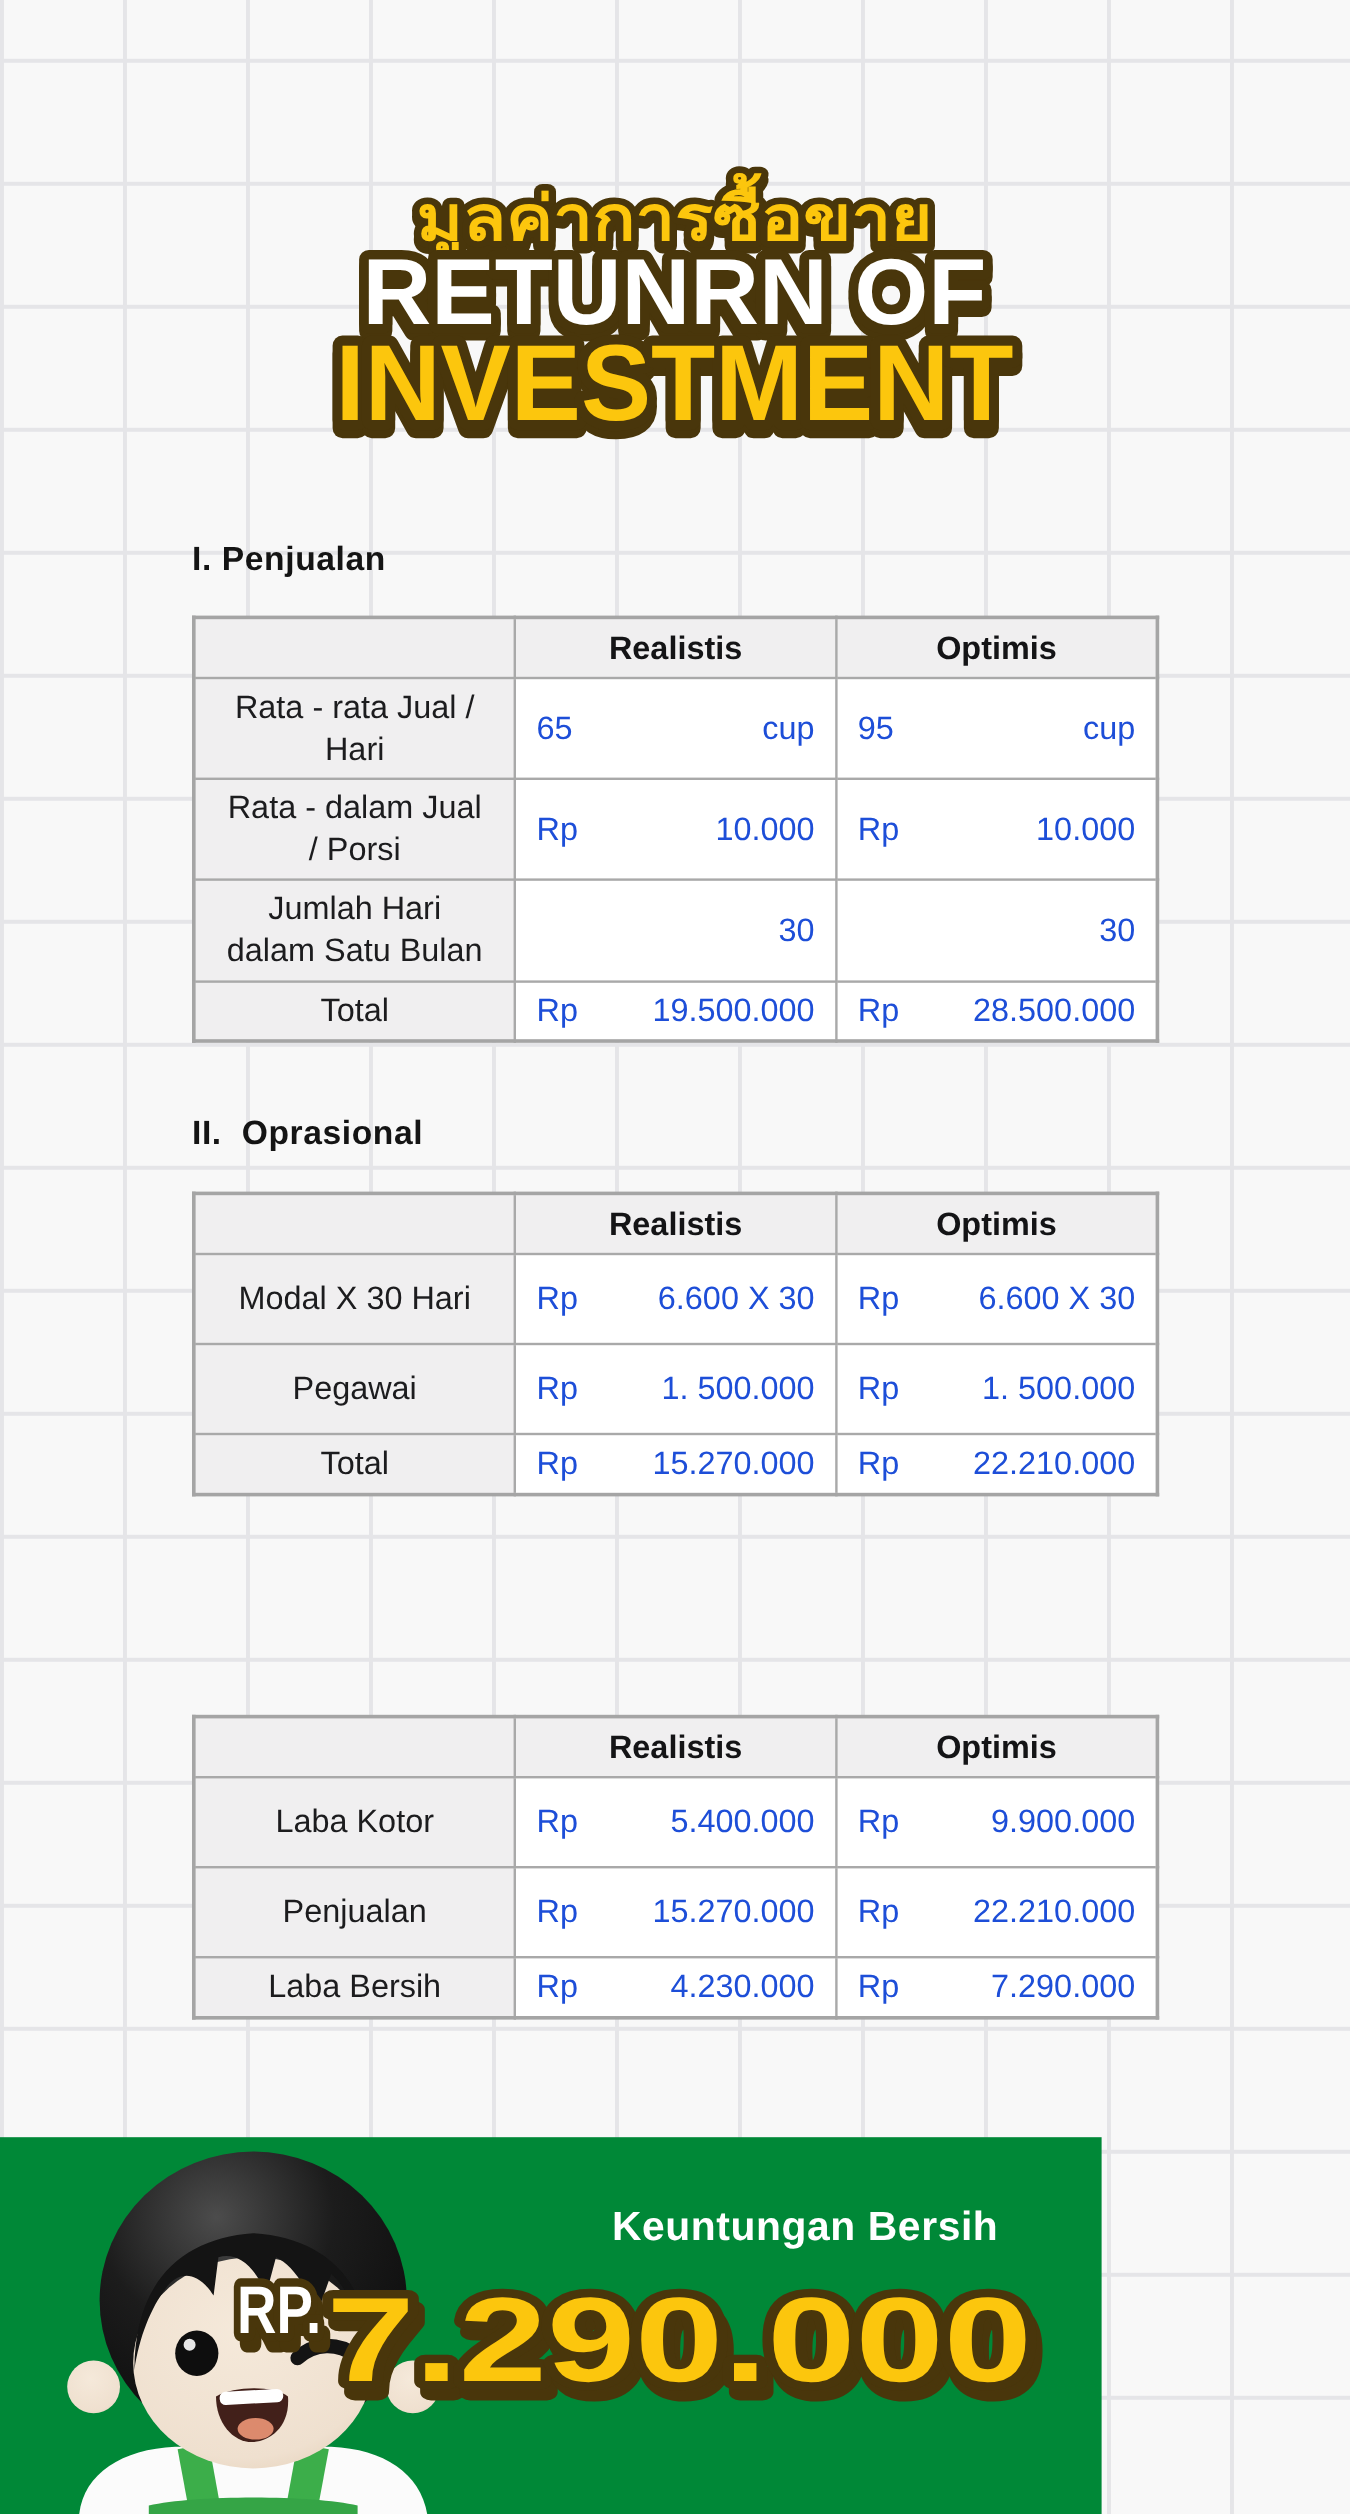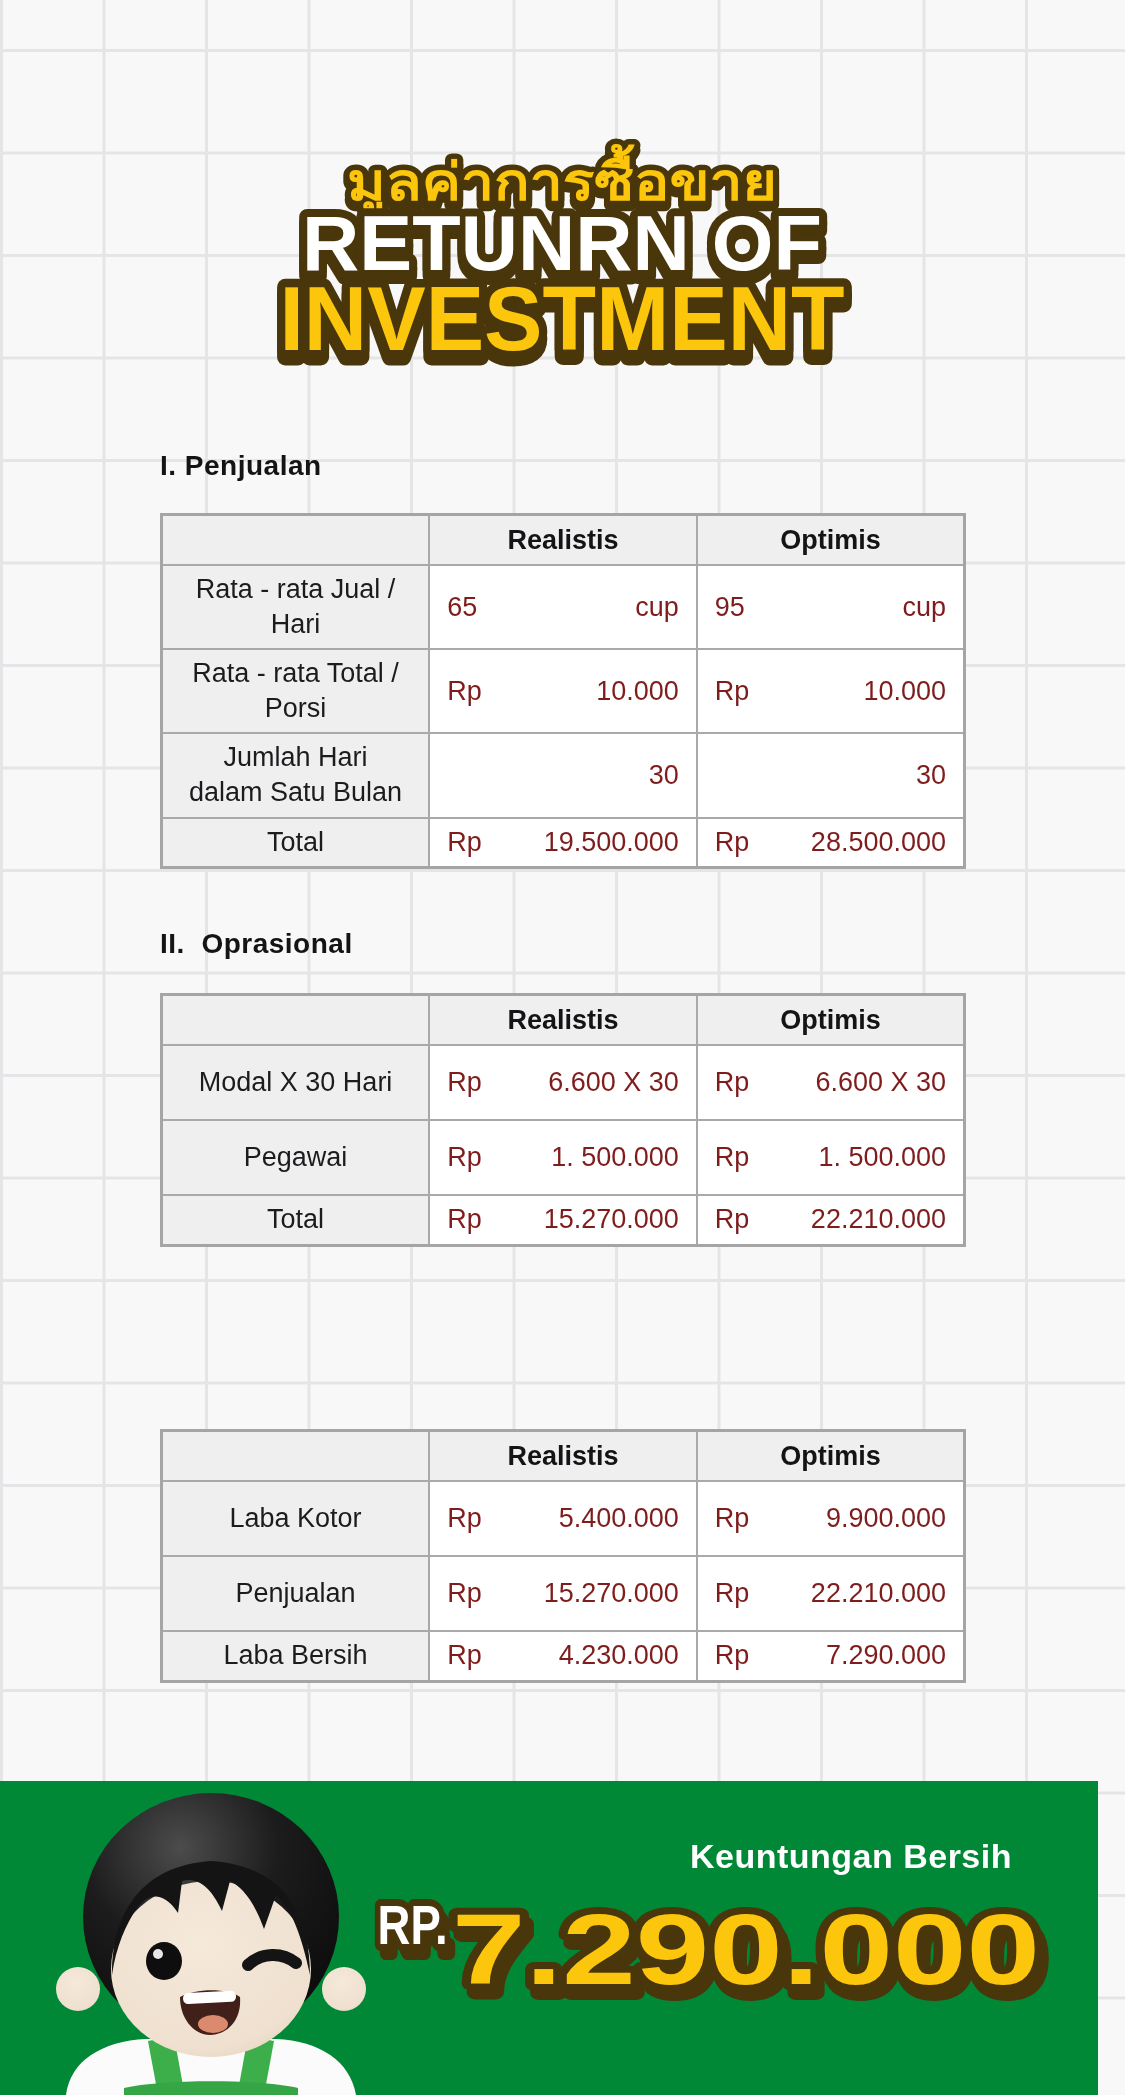--- a/index.html
+++ b/index.html
@@ -30,25 +30,25 @@
     background:#f0eff0;height:46px;font-size:27px;font-weight:700;
     color:#141416;text-align:center;
   }
   td.lbl{
     background:#f0eff0;text-align:center;font-size:27px;font-weight:500;
     color:#1c1c1e;padding:6px 26px;line-height:1.3;
   }
   td.val{background:#ffffff;}
   .cellflex{
     display:flex;justify-content:space-between;align-items:center;
-    padding:0 16px;font-size:27px;color:#7f1d1d;gap:28px;
+    padding:0 16px;font-size:27px;color:#1d4ed8;gap:28px;
   }
   tr.rt{height:75px;} tr.rs{height:50px;}
   .footer-band{
-    position:absolute;left:0;top:1781px;width:1098px;height:314px;
+    position:absolute;left:0;top:1781px;width:918px;height:314px;
     background:#008837;overflow:hidden;
   }
   .footer-label{
     position:absolute;top:56px;right:86px;font-size:34px;font-weight:700;
     color:#ffffff;letter-spacing:.5px;
   }
   .amount-svg{position:absolute;top:108px;right:30px;}
   .mascot-svg{position:absolute;left:52px;top:8px;}
 </style>
 </head>
@@ -85,21 +85,21 @@
             </div>
           </td>
       <td class="val">
             <div class="cellflex">
               <span>95</span>
               <span>cup</span>
             </div>
           </td>
     </tr>
     <tr class="rt">
-      <td class="lbl">Rata - rata Total / Porsi</td>
+      <td class="lbl">Rata - dalam Jual / Porsi</td>
       <td class="val">
             <div class="cellflex">
               <span>Rp</span>
               <span>10.000</span>
             </div>
           </td>
       <td class="val">
             <div class="cellflex">
               <span>Rp</span>
               <span>10.000</span>

